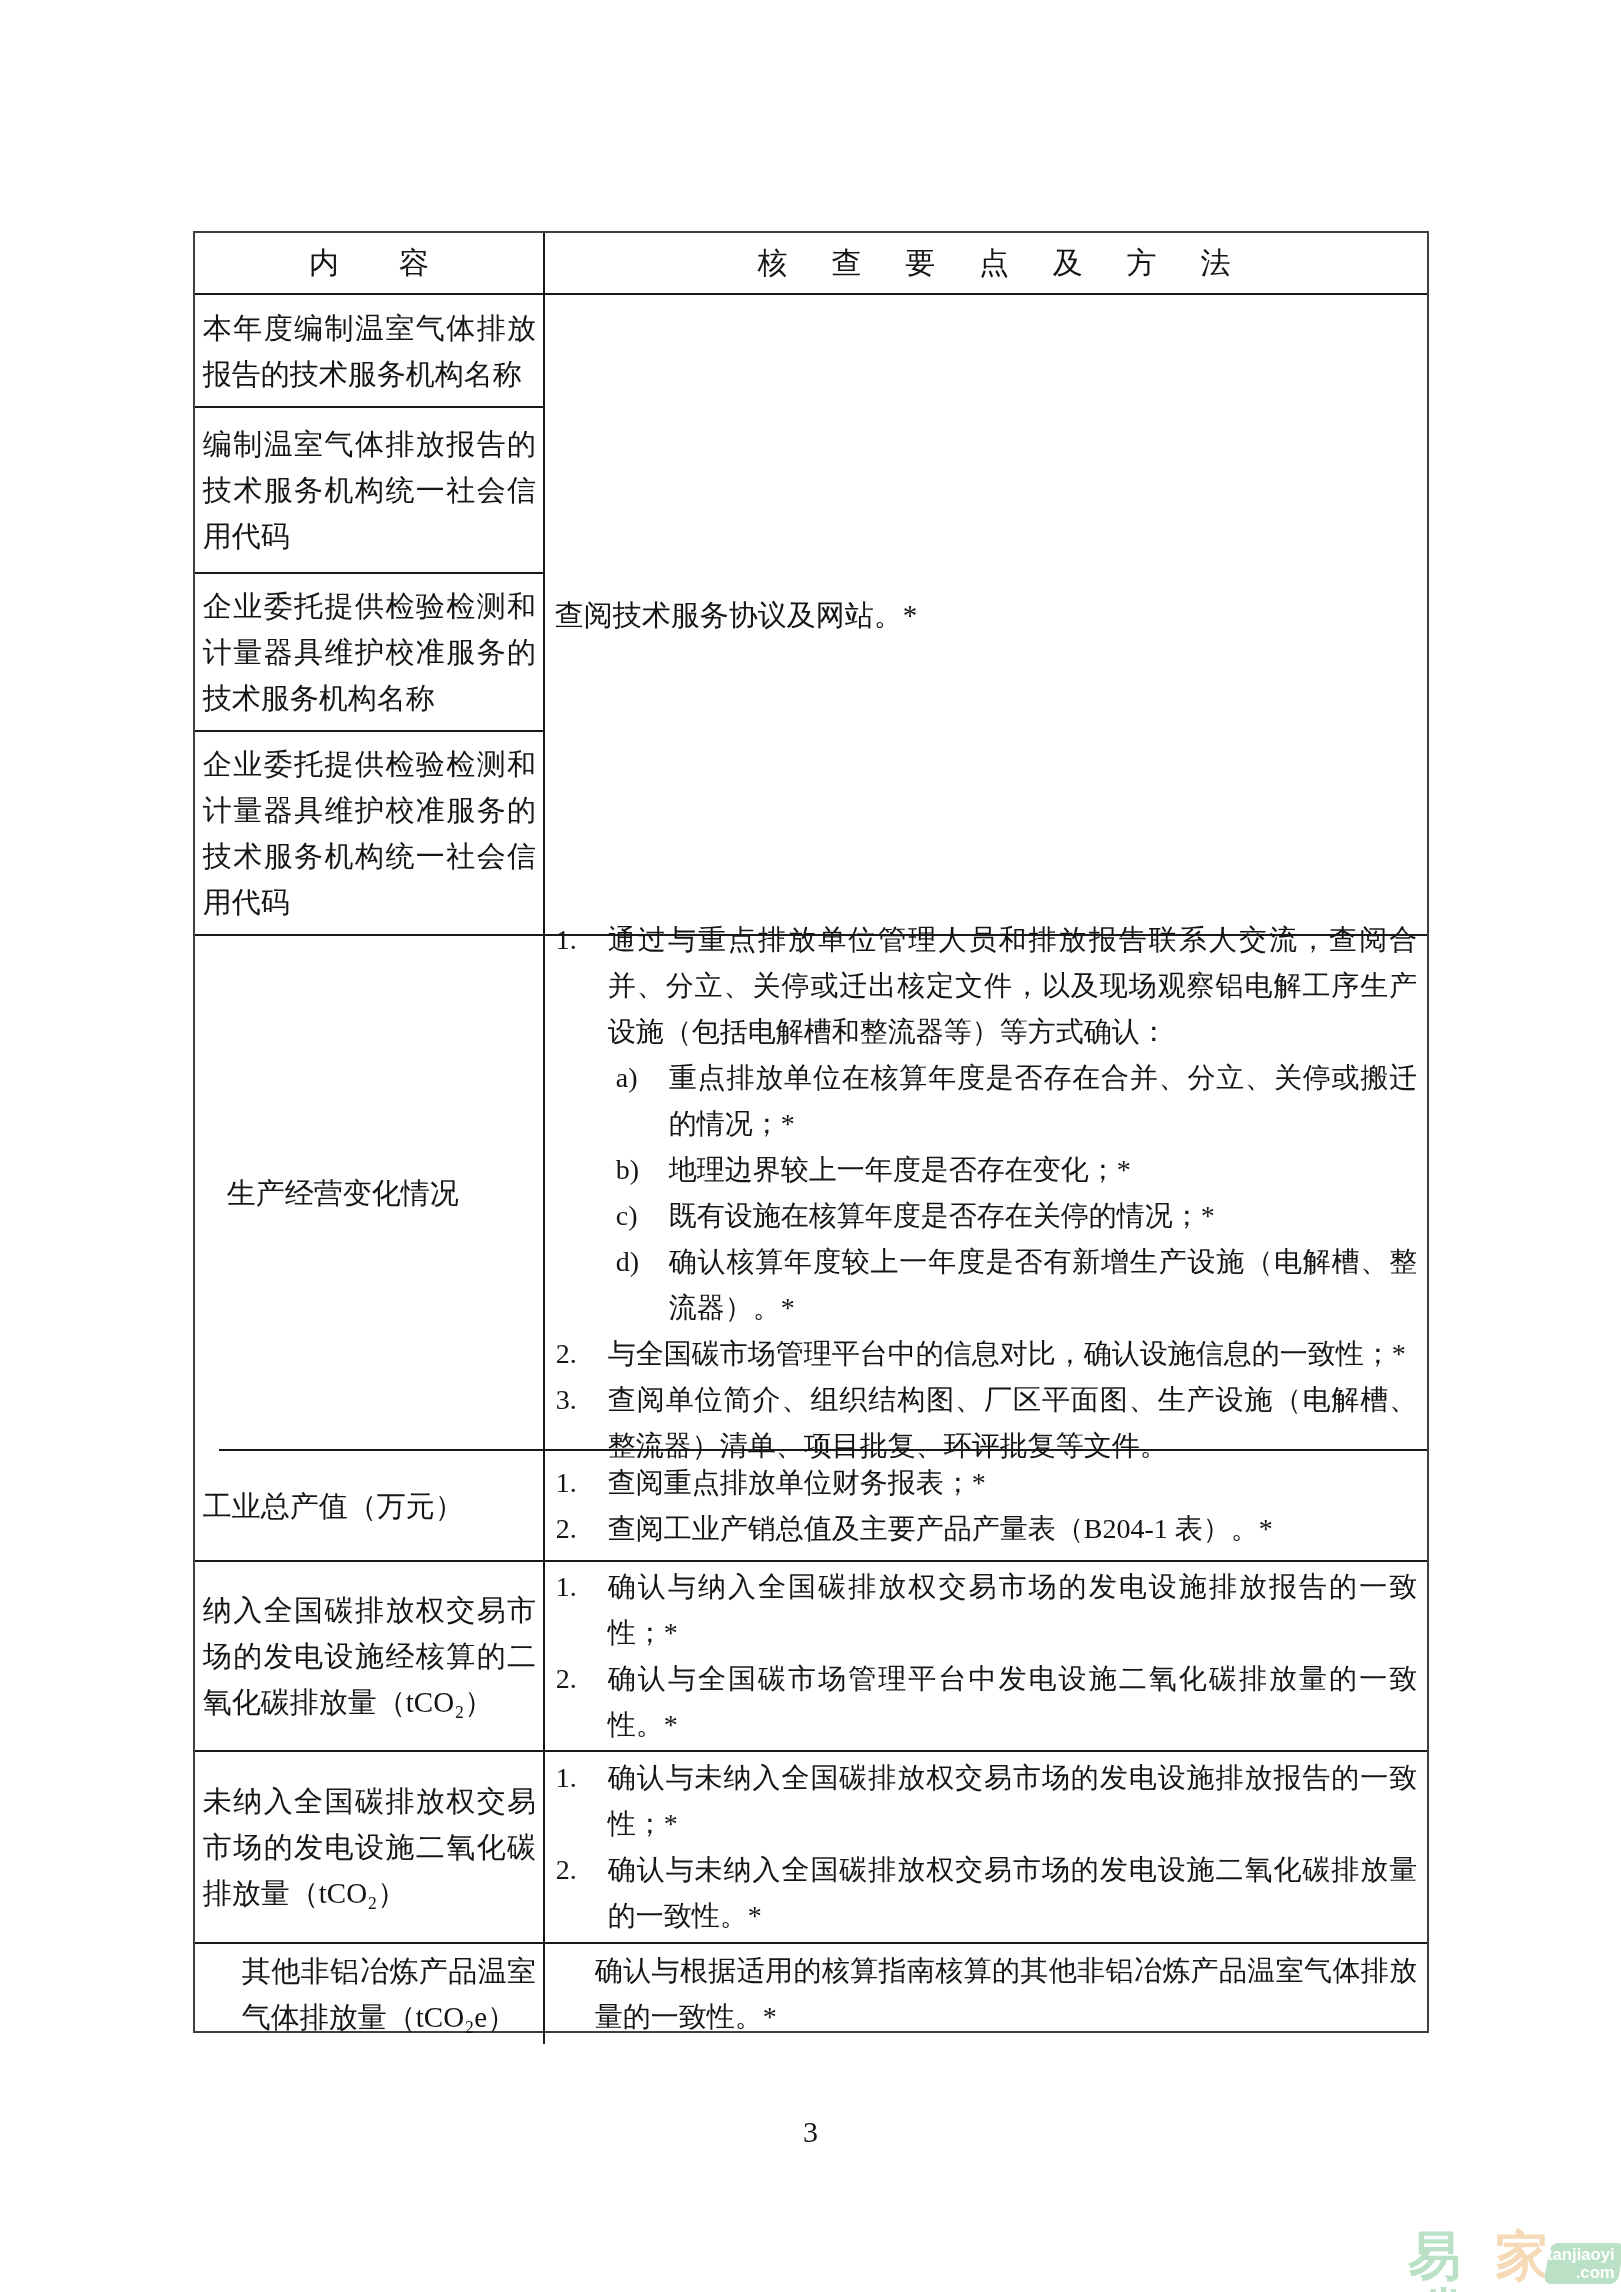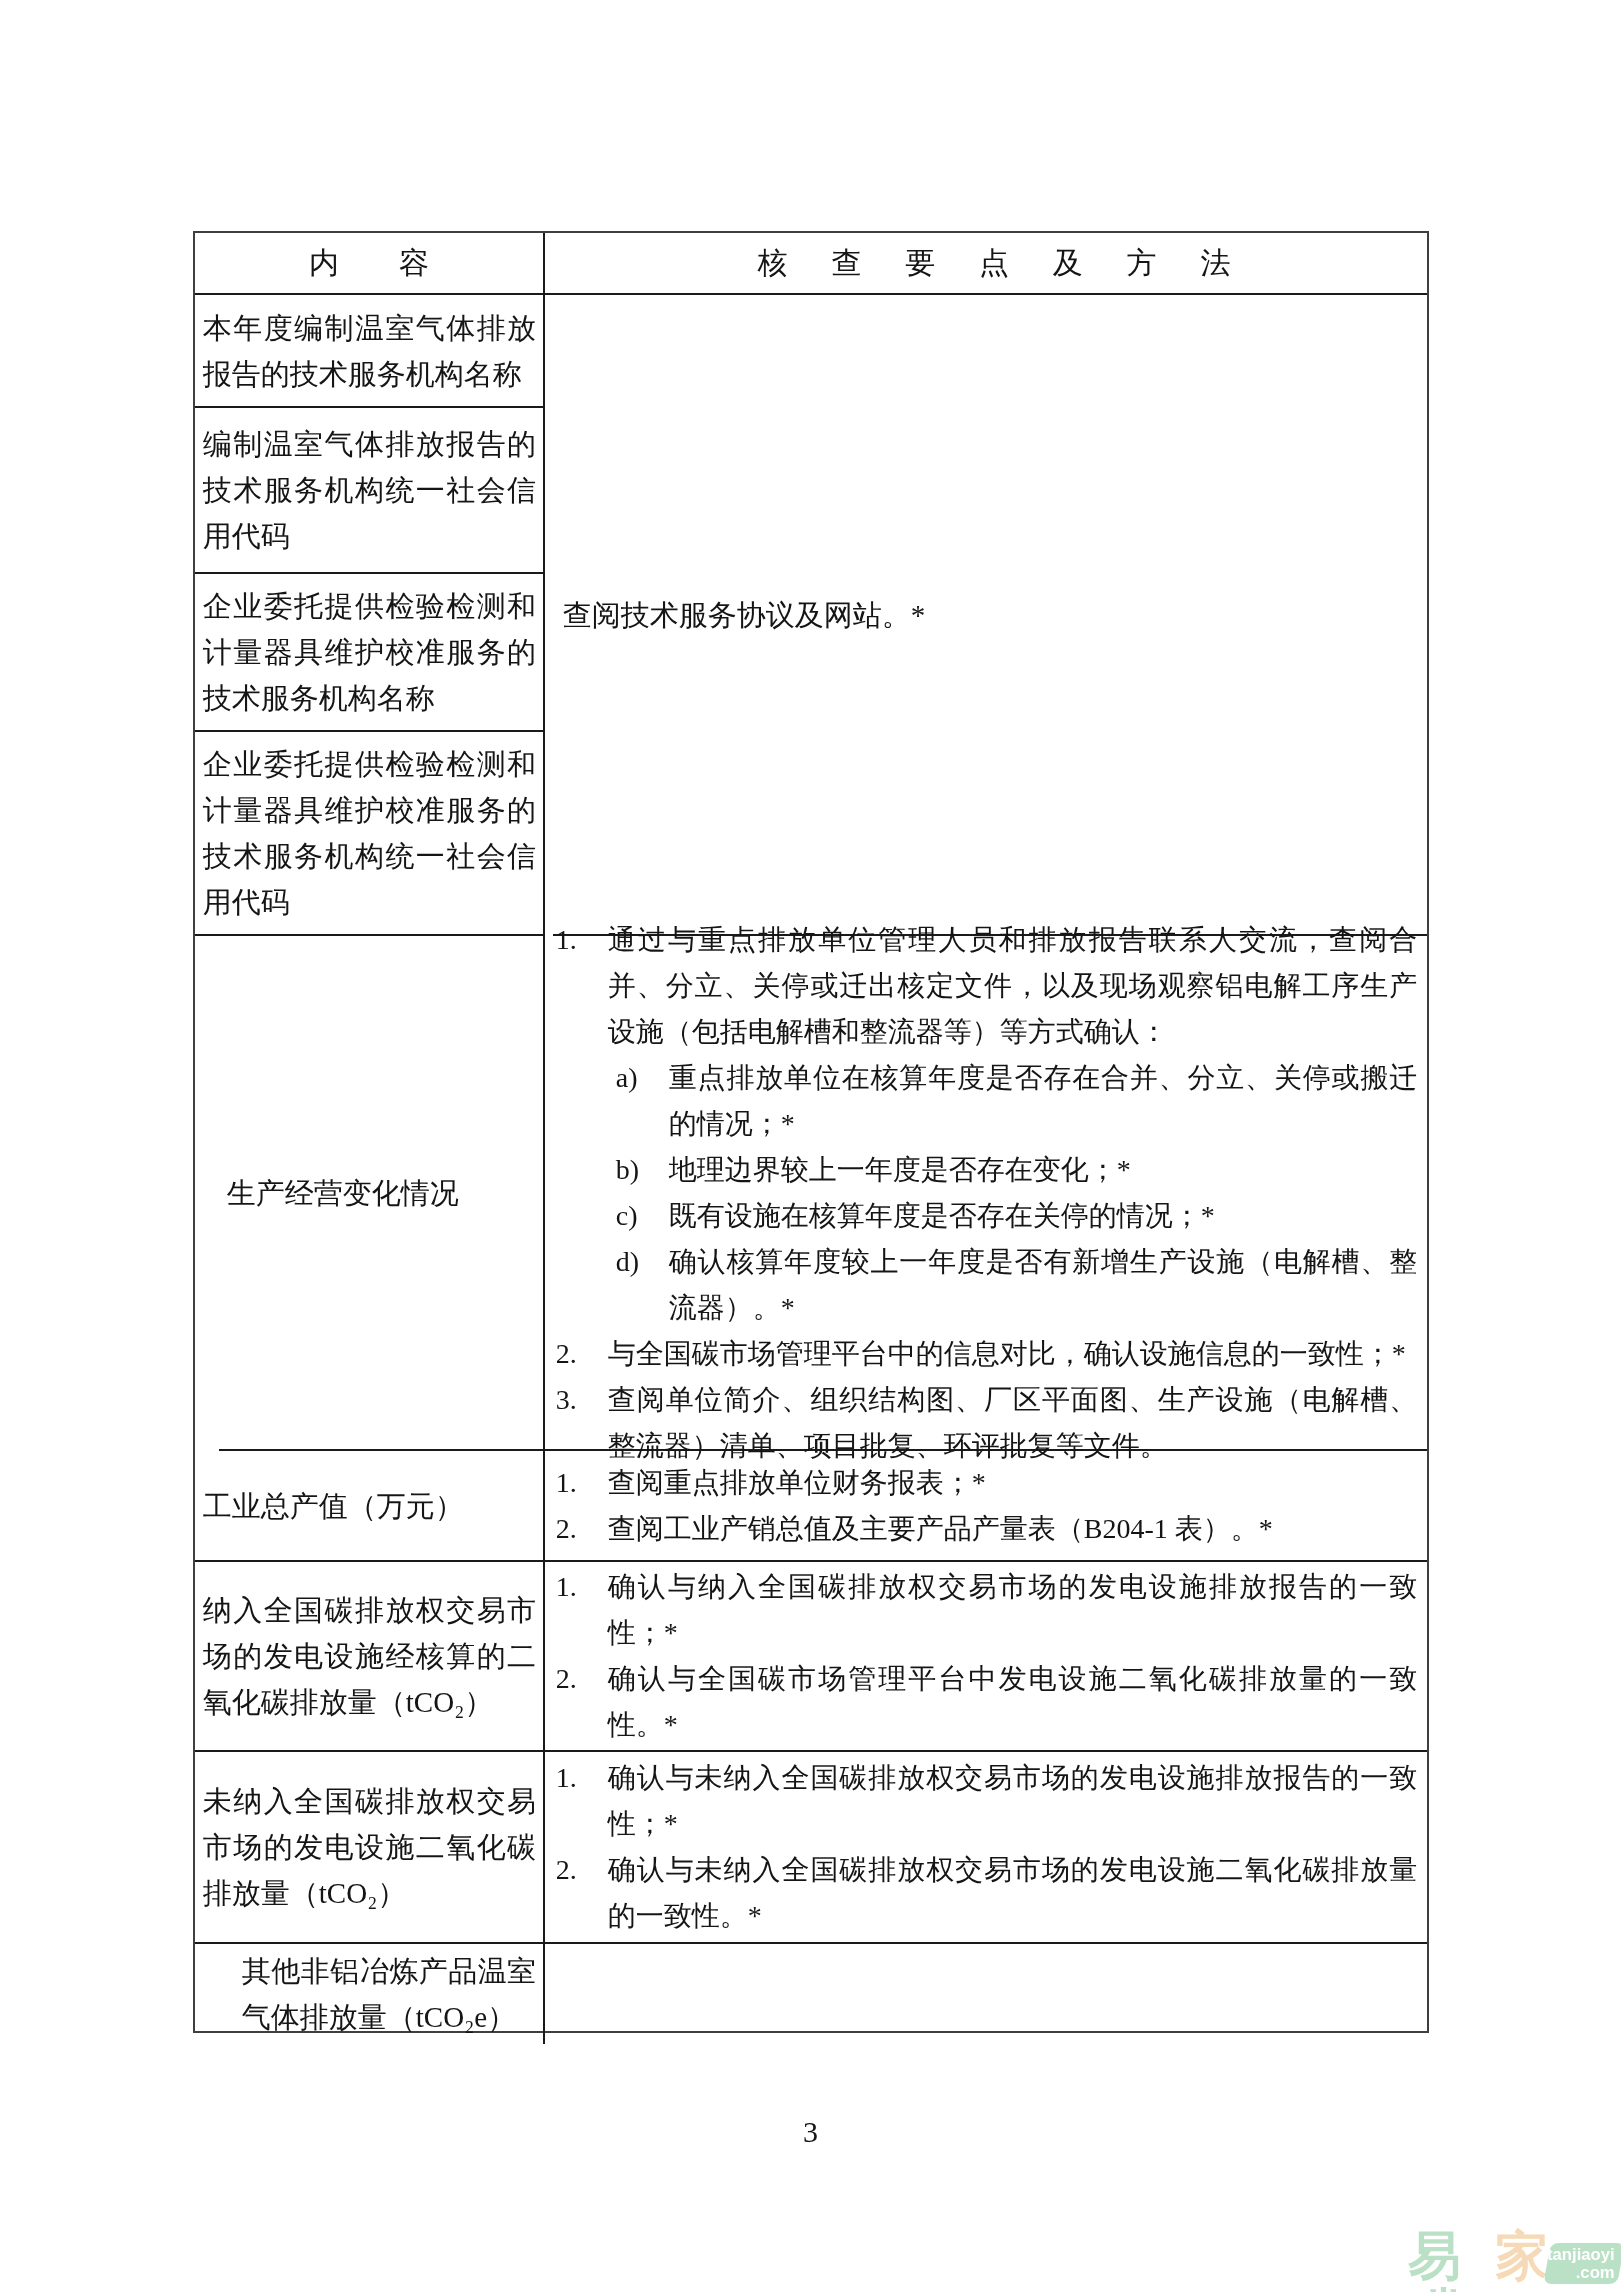--- a/index.html
+++ b/index.html
@@ -22,21 +22,21 @@
   .noB{border-bottom:none;margin-left:39px;}
   
   .hc{display:flex;align-items:center;justify-content:center;font-size:30px;}
   .hc.method{letter-spacing:6.9px;text-indent:6.9px;}
   
   .lc{display:flex;align-items:center;padding:3.9px 6.9px 3.9px 7.8px;}
   .lc > div{width:100%;text-align:justify;}
   
   .rc{display:flex;flex-direction:column;justify-content:center;
       padding:3.9px 9.8px 3.9px 10.8px;font-size:28px;}
-  .rc-center{display:flex;align-items:center;padding-left:9.8px;margin-left:8px;}
+  .rc-center{display:flex;align-items:center;padding-left:9.8px;}
   .li{display:flex;}
   .li .num{flex:0 0 52px;}
   .li .txt{flex:1;text-align:justify;font-family:Liberation Serif, serif;}
   .li.sub{margin-left:60px;}
   .li.sub .num{flex:0 0 53px;}
   .plain{ text-align:justify;}
   
   .page-num{position:absolute;left:0;top:2115px;width:100%;text-align:center;font-size:30px;}
   
   .watermark{position:absolute;left:1408px;top:2227px;display:flex;align-items:flex-start;
@@ -150,20 +150,23 @@
     </div>
     <div class="li">
       <span class="num">2.</span>
       <div class="txt">确认与未纳入全国碳排放权交易市场的发电设施二氧化碳排放量的一致性。*</div>
     </div>
   </div>
 
   <div class="c lc noB" style="grid-column:1;grid-row:10;">
     <div>其他非铝冶炼产品温室气体排放量（tCO₂e）</div>
   </div>
+  <div class="c rc noR noB" style="grid-column:2;grid-row:10;">
+    <div class="plain">确认与根据适用的核算指南核算的其他非铝冶炼产品温室气体排放量的一致性。*</div>
+  </div>
 
 </div>
 
 <div class="page-num">3</div>
 
 <div class="watermark">
   <span class="wm-cn wm-green">易碳</span>
   <span class="wm-cn wm-orange">家</span>
   <div class="wm-badge">
     <div class="wm-badge-inner">

